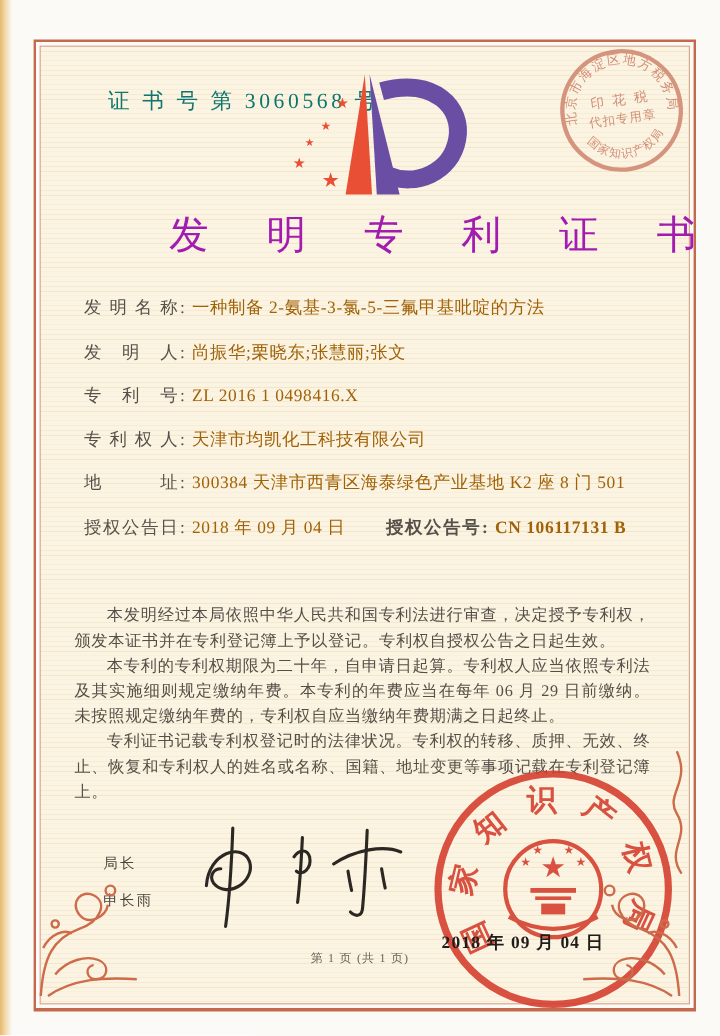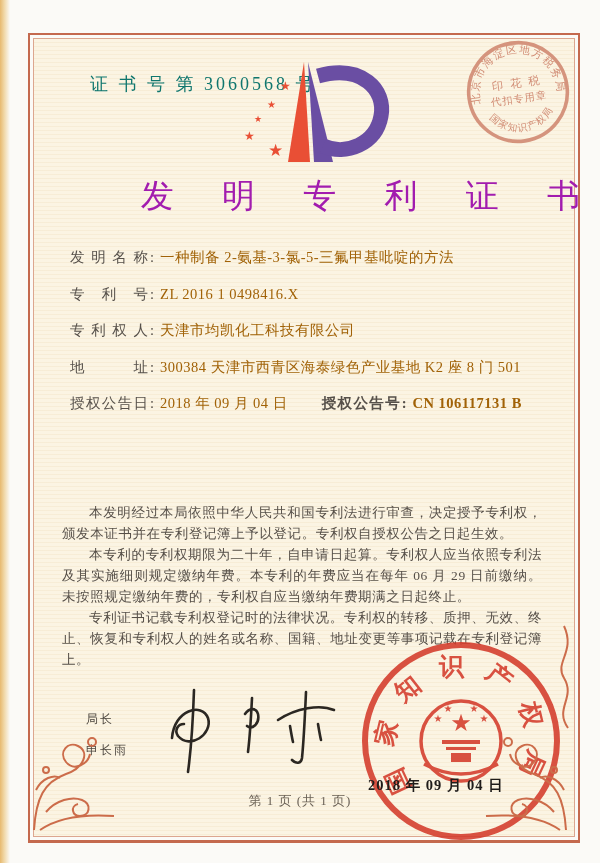--- a/index.html
+++ b/index.html
@@ -26,21 +26,21 @@
   .grant-col2{margin-left:34px;font-weight:bold;}
   .paras{position:absolute;left:62px;top:502px;width:480px;font-size:13.5px;line-height:21px;
     color:#564f48;text-align:justify;letter-spacing:.6px;}
   .paras p{margin:0;text-indent:2em;}
   .director{position:absolute;left:86px;top:704px;font-size:12px;color:#4c463f;line-height:31px;letter-spacing:2px;}
   .signature{position:absolute;left:150px;top:680px;width:190px;height:100px;}
   .seal{position:absolute;left:358px;top:638px;width:206px;height:206px;opacity:.88;}
   .seal-date{position:absolute;left:368px;top:776px;font-size:14.5px;color:#1f1c1a;
     letter-spacing:1px;font-weight:600;z-index:5;}
   .footer{position:absolute;left:0;top:792px;width:100%;text-align:center;
-    font-size:13px;color:#6b6257;letter-spacing:1px;}
+    font-size:10px;color:#6b6257;letter-spacing:1px;}
   .stamp{position:absolute;left:444px;top:18px;width:148px;height:148px;opacity:.82;transform:rotate(-8deg);}
   .orn-bl{position:absolute;left:26px;top:712px;width:120px;height:122px;}
   .orn-br{position:absolute;left:454px;top:712px;width:120px;height:122px;transform:scaleX(-1);}
   .orn-r{position:absolute;left:548px;top:610px;width:34px;height:120px;}
 </style>
 </head>
 <body>
 
 <div id="page">
   <div class="spine"></div>
@@ -74,20 +74,23 @@
     </text>
     <text x="72" y="67" font-size="11" fill="#c8765d" text-anchor="middle" letter-spacing="2">印 花 税</text>
     <text x="72" y="82" font-size="10" fill="#c8765d" text-anchor="middle" letter-spacing="1">代扣专用章</text>
   </svg>
 
   <div class="title">发 明 专 利 证 书</div>
 
   <div class="fields">
     <div class="f-row">
       <span class="f-label">发明名称</span><span class="f-colon">:</span><span class="f-value">一种制备 2-氨基-3-氯-5-三氟甲基吡啶的方法</span>
+    </div>
+    <div class="f-row">
+      <span class="f-label">发明人</span><span class="f-colon">:</span><span class="f-value">尚振华;栗晓东;张慧丽;张文</span>
     </div>
     <div class="f-row">
       <span class="f-label">专利号</span><span class="f-colon">:</span><span class="f-value">ZL 2016 1 0498416.X</span>
     </div>
     <div class="f-row">
       <span class="f-label">专利权人</span><span class="f-colon">:</span><span class="f-value">天津市均凯化工科技有限公司</span>
     </div>
     <div class="f-row">
       <span class="f-label">地址</span><span class="f-colon">:</span><span class="f-value">300384 天津市西青区海泰绿色产业基地 K2 座 8 门 501</span>
     </div>

